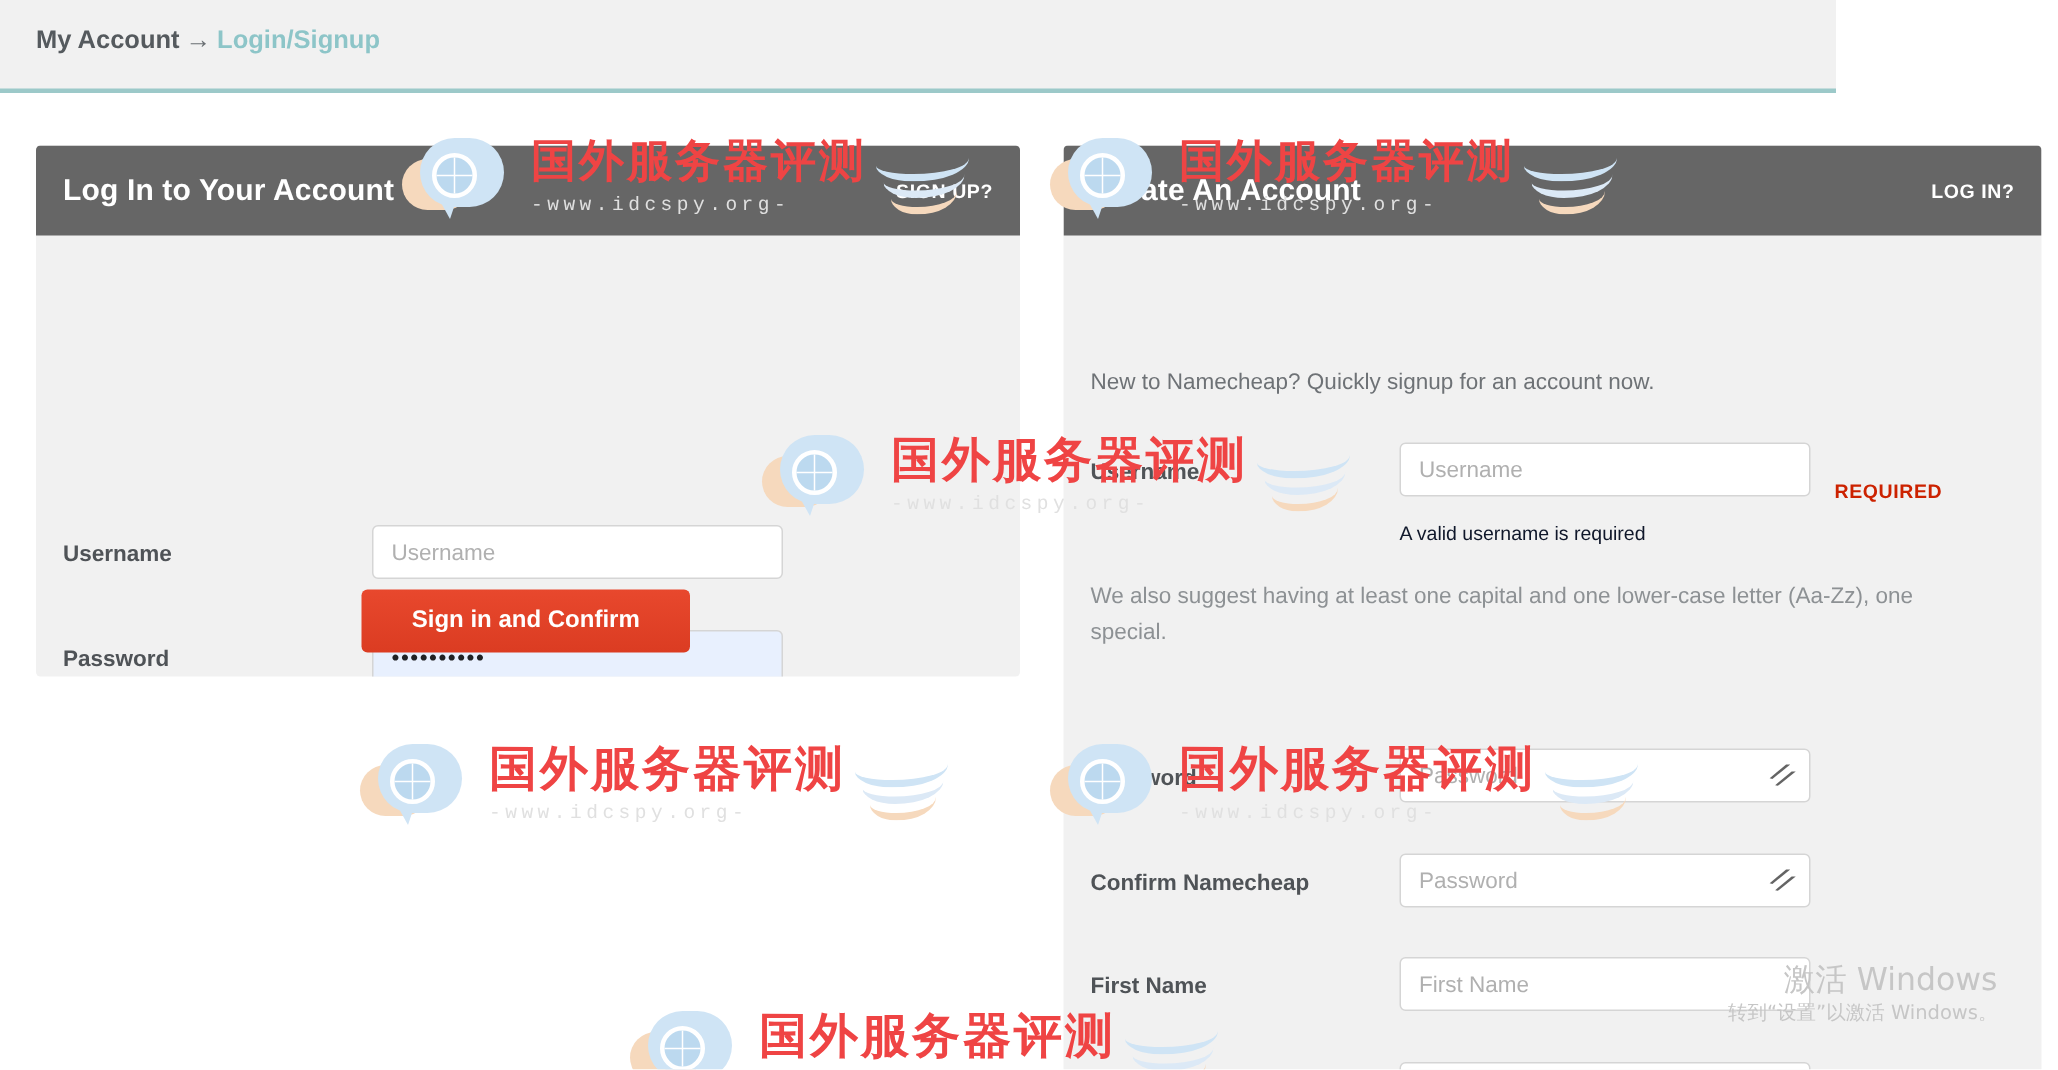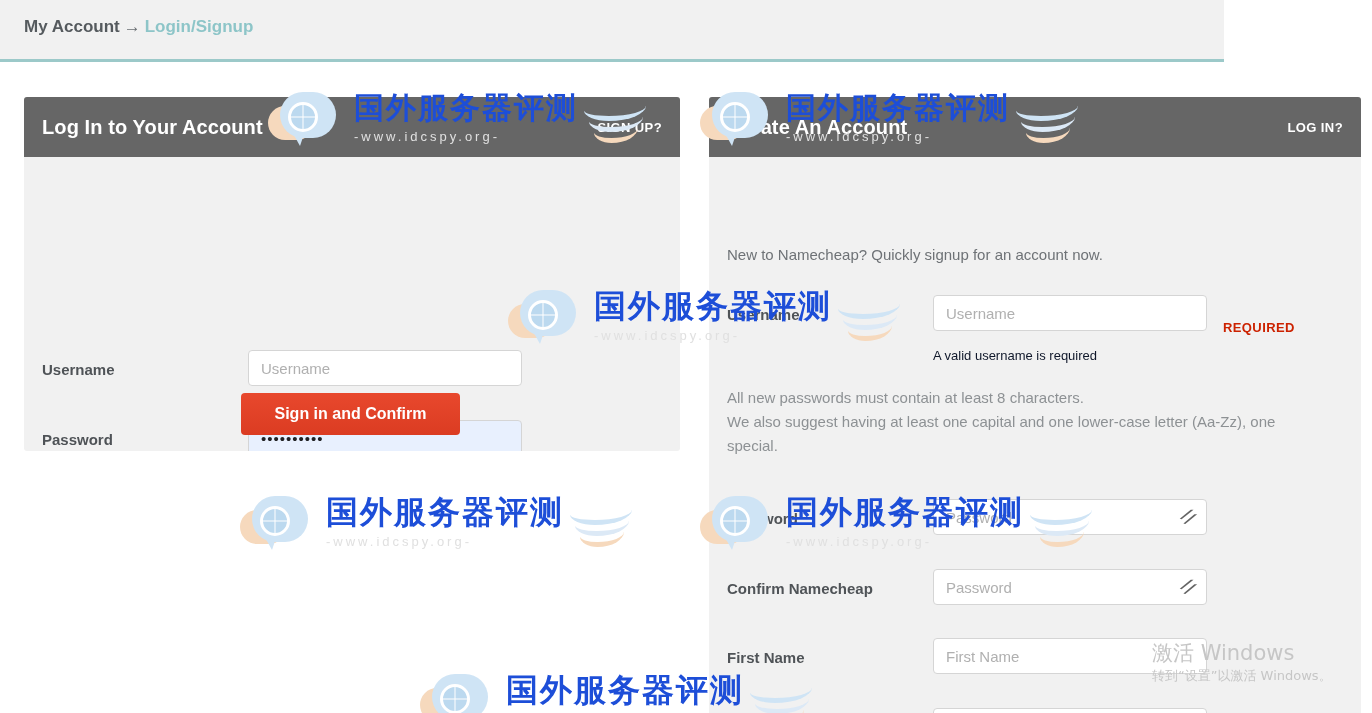--- a/index.html
+++ b/index.html
@@ -170,26 +170,26 @@
   .wm-cloud .tail {
     position: absolute; left: 22px; top: 38px;
     width: 0; height: 0;
     border-left: 10px solid transparent;
     border-right: 6px solid transparent;
     border-top: 18px solid #cfe4f5;
   }
   .wm-cn {
     font-family: "DejaVu Sans", sans-serif;
     font-weight: bold;
-    color: #1d4ed8;
+    color: #ef4444;
     letter-spacing: 2px;
     line-height: 1;
   }
   .wm-url {
-    font-family: Liberation Sans, sans-serif;
+    font-family: Liberation Mono, monospace;
     color: #e0e0e0;
     letter-spacing: 3px;
     margin-top: 6px;
   }
   .wm-swoosh {
     position: relative;
     width: 70px; height: 46px;
     margin-left: 6px;
   }
   .wm-swoosh span {
@@ -219,21 +219,21 @@
   .wm-f .wm-cn { font-size: 32px; }
   .wm-f .wm-url { font-size: 13px; }
 
   
   .win-activate {
     position: absolute; left: 1152px; top: 640px;
     text-align: left; pointer-events: none; user-select: none;
   }
   .win-activate .wa-title {
     font-family: "DejaVu Sans", sans-serif;
-    font-size: 21px; color: #c6c6c6; line-height: 26px;
+    font-size: 21px; color: #c6c6c6; line-height: 26px; text-align: right;
   }
   .win-activate .wa-sub {
     font-family: "DejaVu Sans", sans-serif;
     font-size: 13px; color: #c6c6c6; line-height: 20px;
   }
 </style>
 </head>
 <body>
 
 <div id="page">
@@ -269,21 +269,20 @@
     <div class="panel-body">
 
       <span class="rp-intro">New to Namecheap? Quickly signup for an account now.</span>
 
       <span class="field-label rp-label" style="top:149px;">Username</span>
       <input class="text-input rp-input" style="top: 138px;" type="text" placeholder="Username">
       <span class="rp-required" style="top:163px;">REQUIRED</span>
       <span class="rp-error" style="top:191px;">A valid username is required</span>
 
       <div class="rp-note">
-        <div>All new passwords must contain at least 8 characters.</div>
         <div>We also suggest having at least one capital and one lower-case letter (Aa-Zz), one</div>
         <div>special.</div>
       </div>
 
       <span class="field-label rp-label" style="top:353px;">Password</span>
       <input class="text-input rp-input" style="top: 342px;" type="text" placeholder="Password">
       <span class="eye-off-icon" style="left:468px; top:349px;">
         <svg viewBox="0 0 24 24" width="22" height="22">
           <g fill="#646464">
             <path d="M3 14 L15 4 L18 4 L5 14.5 Z"></path>

